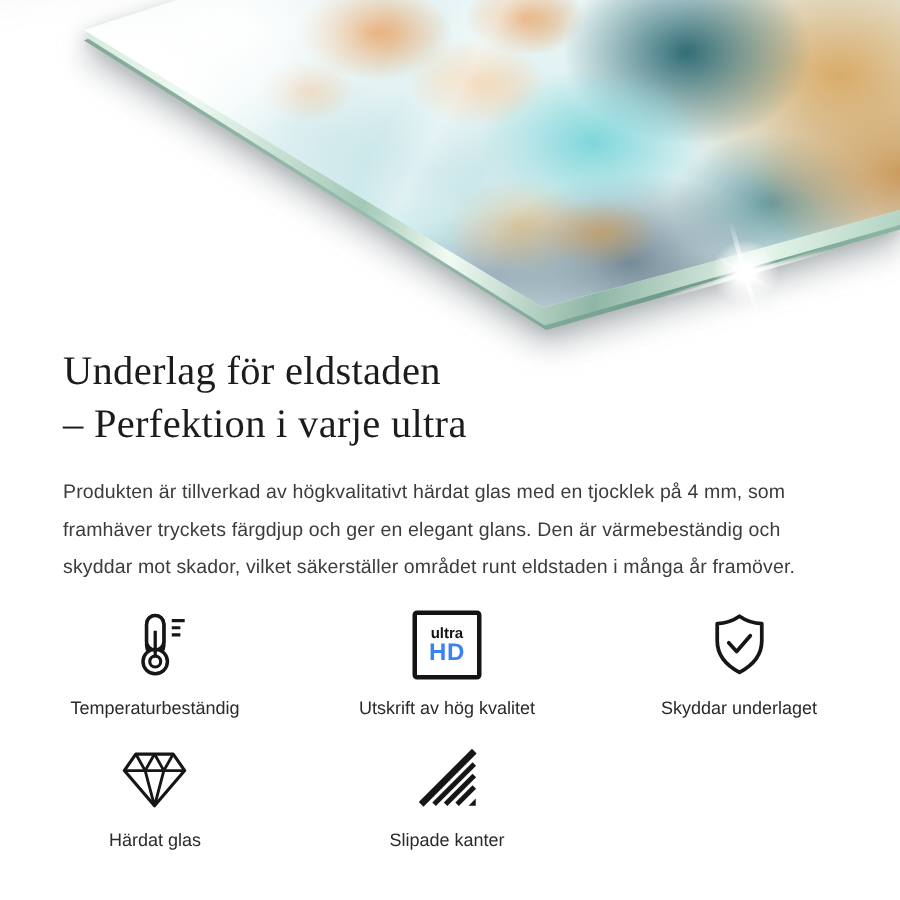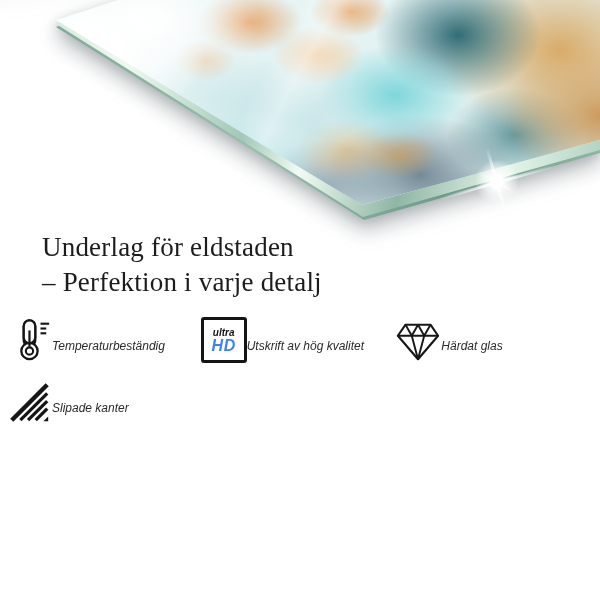--- a/index.html
+++ b/index.html
@@ -75,21 +75,21 @@
   .desc{
     margin:15px 0 0 0;width:527px;font-size:13px;line-height:25px;
     color:#3c3c3c;letter-spacing:0.1px;
   }
 
   
   .features{
     margin-top:17px;display:grid;grid-template-columns:repeat(3,1fr);
     row-gap:16px;padding:0 10px 0 6px;
   }
-  .feature{display:flex;flex-direction:row;align-items:center;font-style:italic;}
+  .feature{display:flex;flex-direction:column;align-items:center;}
   .icon-box{height:46px;display:flex;align-items:flex-end;justify-content:center;}
   .feature .label{margin-top:12px;font-size:12px;color:#2a2a2a;text-align:center;}
   .uhd{width:40px;height:40px;border:3px solid #141414;border-radius:3px;
     display:flex;flex-direction:column;align-items:center;justify-content:center;background:#fff;}
   .uhd .t{font-size:10px;font-weight:700;line-height:11px;color:#141414;}
   .uhd .b{font-size:16px;font-weight:800;line-height:16px;letter-spacing:0.5px;color:#3b82f6;}
   svg{display:block;}
 </style>
 </head>
 <body>
@@ -105,22 +105,23 @@
     <span class="ray r1"></span>
       <span class="ray r2"></span>
       <span class="ray r3"></span>
     <span class="glow"></span>
   </div>
 </div>
 
 <div class="content">
   <h1>
     <span>Underlag för eldstaden</span>
-    <span>– Perfektion i varje detalj</span>
+    <span>– Perfektion i varje ultra</span>
   </h1>
+  <p class="desc">Produkten är tillverkad av högkvalitativt härdat glas med en tjocklek på 4 mm, som framhäver tryckets färgdjup och ger en elegant glans. Den är värmebeständig och skyddar mot skador, vilket säkerställer området runt eldstaden i många år framöver.</p>
 </div>
 
 <div class="features">
 
   <div class="feature">
     <div class="icon-box">
       <svg width="46" height="46" viewBox="0 0 48 48" fill="none" stroke="#161616">
         <rect x="18.5" y="3.5" width="12" height="27" rx="6" stroke-width="2.4" fill="#fff"></rect>
         <circle cx="24.5" cy="35.5" r="8.5" stroke-width="2.4" fill="#fff"></circle>
         <rect x="18.5" y="3.5" width="12" height="24" rx="6" stroke-width="2.4" fill="#fff"></rect>
@@ -137,20 +138,29 @@
   <div class="feature">
     <div class="icon-box">
       <div class="uhd">
         <span class="t">ultra</span>
         <span class="b">HD</span>
       </div>
     </div>
     <div class="label">Utskrift av hög kvalitet</div>
   </div>
 
+  <div class="feature">
+    <div class="icon-box">
+      <svg width="46" height="46" viewBox="0 0 48 48" fill="none" stroke="#161616" stroke-linejoin="round" stroke-linecap="round">
+        <path d="M24 4 C29 7.5 35 9 39.5 9.2 L39.5 21 C39.5 31.5 32.5 38.5 24 43 C15.5 38.5 8.5 31.5 8.5 21 L8.5 9.2 C13 9 19 7.5 24 4 Z" stroke-width="2.6"></path>
+        <polyline points="16.5 22.5, 22 28.5, 31.5 17.5" stroke-width="2.6"></polyline>
+      </svg>
+    </div>
+    <div class="label">Skyddar underlaget</div>
+  </div>
 
   <div class="feature">
     <div class="icon-box">
       <svg width="46" height="44" viewBox="0 0 48 44" fill="none" stroke="#161616" stroke-linejoin="round">
         <path d="M11 5 L37 5 L45 16.5 L24 41 L3 16.5 Z" stroke-width="2.2"></path>
         <line x1="3" y1="16.5" x2="45" y2="16.5" stroke-width="2"></line>
         <path d="M11 5 L17.5 16.5 M37 5 L30.5 16.5 M24 5 L17.5 16.5 M24 5 L30.5 16.5 M17.5 16.5 L24 41 M30.5 16.5 L24 41" stroke-width="2"></path>
       </svg>
     </div>
     <div class="label">Härdat glas</div>

